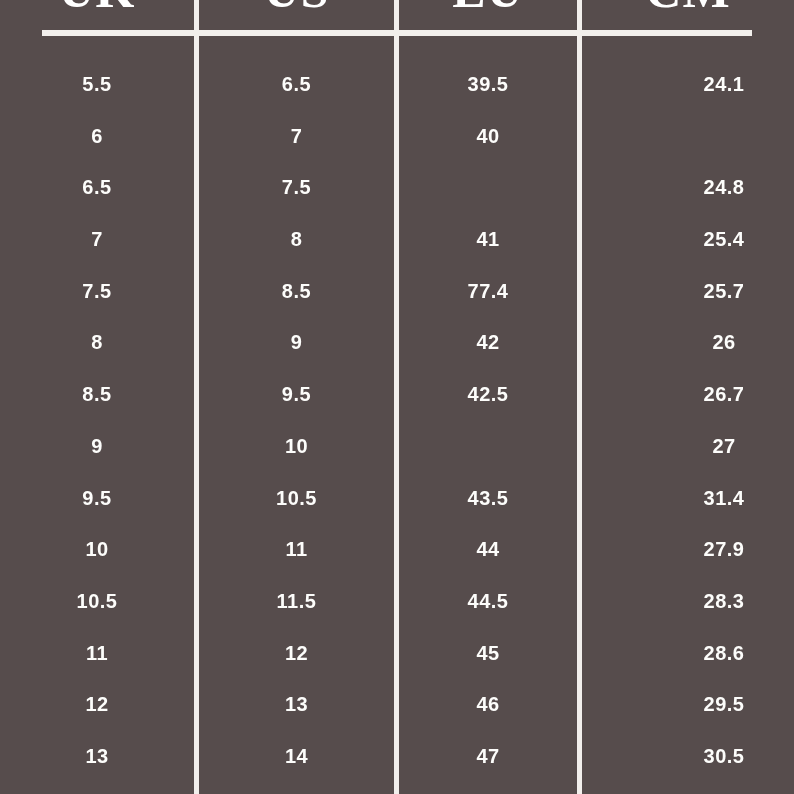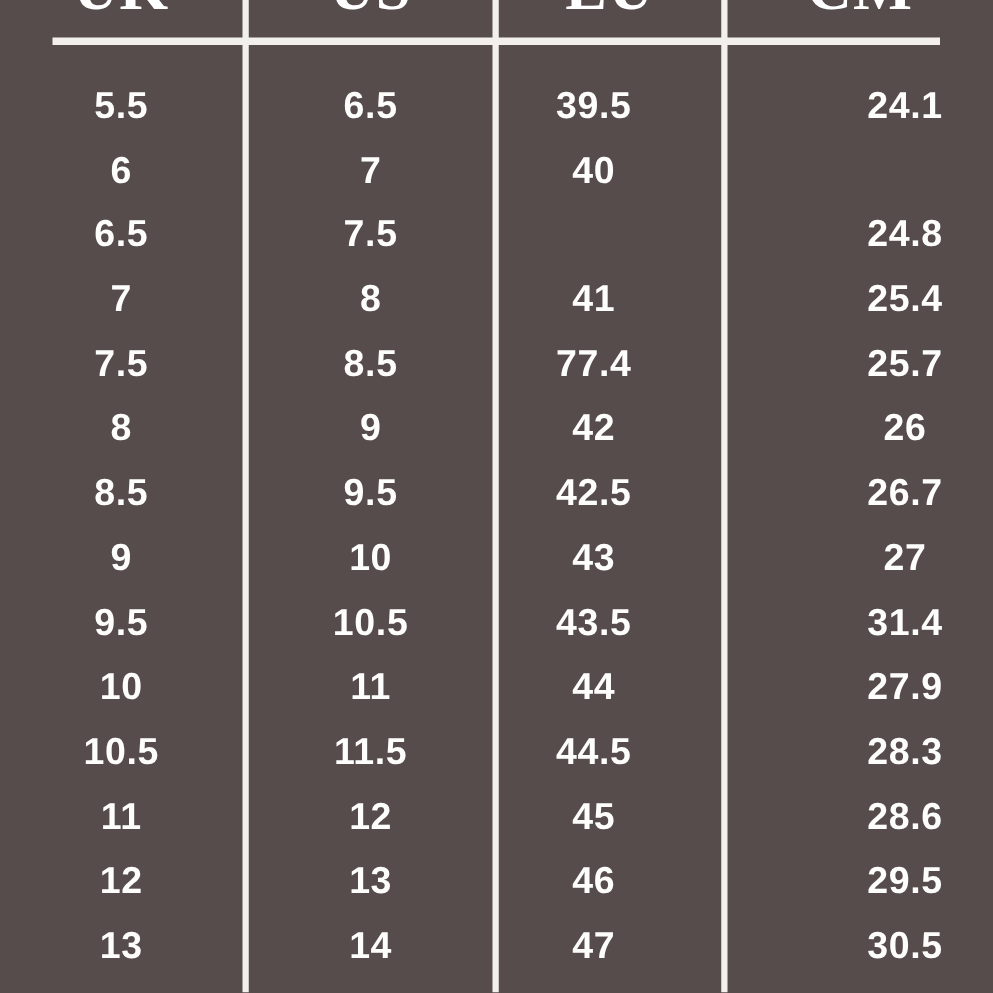--- a/index.html
+++ b/index.html
@@ -83,27 +83,27 @@
   }
   .data-cell {
     position: absolute;
     top: 0;
     height: 51.7px;
     line-height: 51.7px;
     text-align: center;
     color: #fdfdfb;
     font-family: "Liberation Sans Narrow", "Liberation Sans", sans-serif;
     font-weight: bold;
-    font-size: 30px;
+    font-size: 20px;
     letter-spacing: 0.5px;
     white-space: nowrap;
   }
   .data-cell.c0 { left: 0px;   width: 194px; }
   .data-cell.c1 { left: 199px; width: 195px; }
-  .data-cell.c2 { left: 386px; width: 178px; }
+  .data-cell.c2 { left: 399px; width: 178px; }
   .data-cell.c3 { left: 582px; width: 212px; padding-left: 36px; }
 </style>
 </head>
 <body>
 
 <div id="size-chart">
 
   <div class="header-row">
     <div class="header-cell c0">UK</div>
     <div class="header-cell c1">US</div>
@@ -154,21 +154,20 @@
       </div>
       <div class="data-row">
         <div class="data-cell c0">8.5</div>
         <div class="data-cell c1">9.5</div>
         <div class="data-cell c2">42.5</div>
         <div class="data-cell c3">26.7</div>
       </div>
       <div class="data-row">
         <div class="data-cell c0">9</div>
         <div class="data-cell c1">10</div>
-        <div class="data-cell c2">43</div>
         <div class="data-cell c3">27</div>
       </div>
       <div class="data-row">
         <div class="data-cell c0">9.5</div>
         <div class="data-cell c1">10.5</div>
         <div class="data-cell c2">43.5</div>
         <div class="data-cell c3">31.4</div>
       </div>
       <div class="data-row">
         <div class="data-cell c0">10</div>

